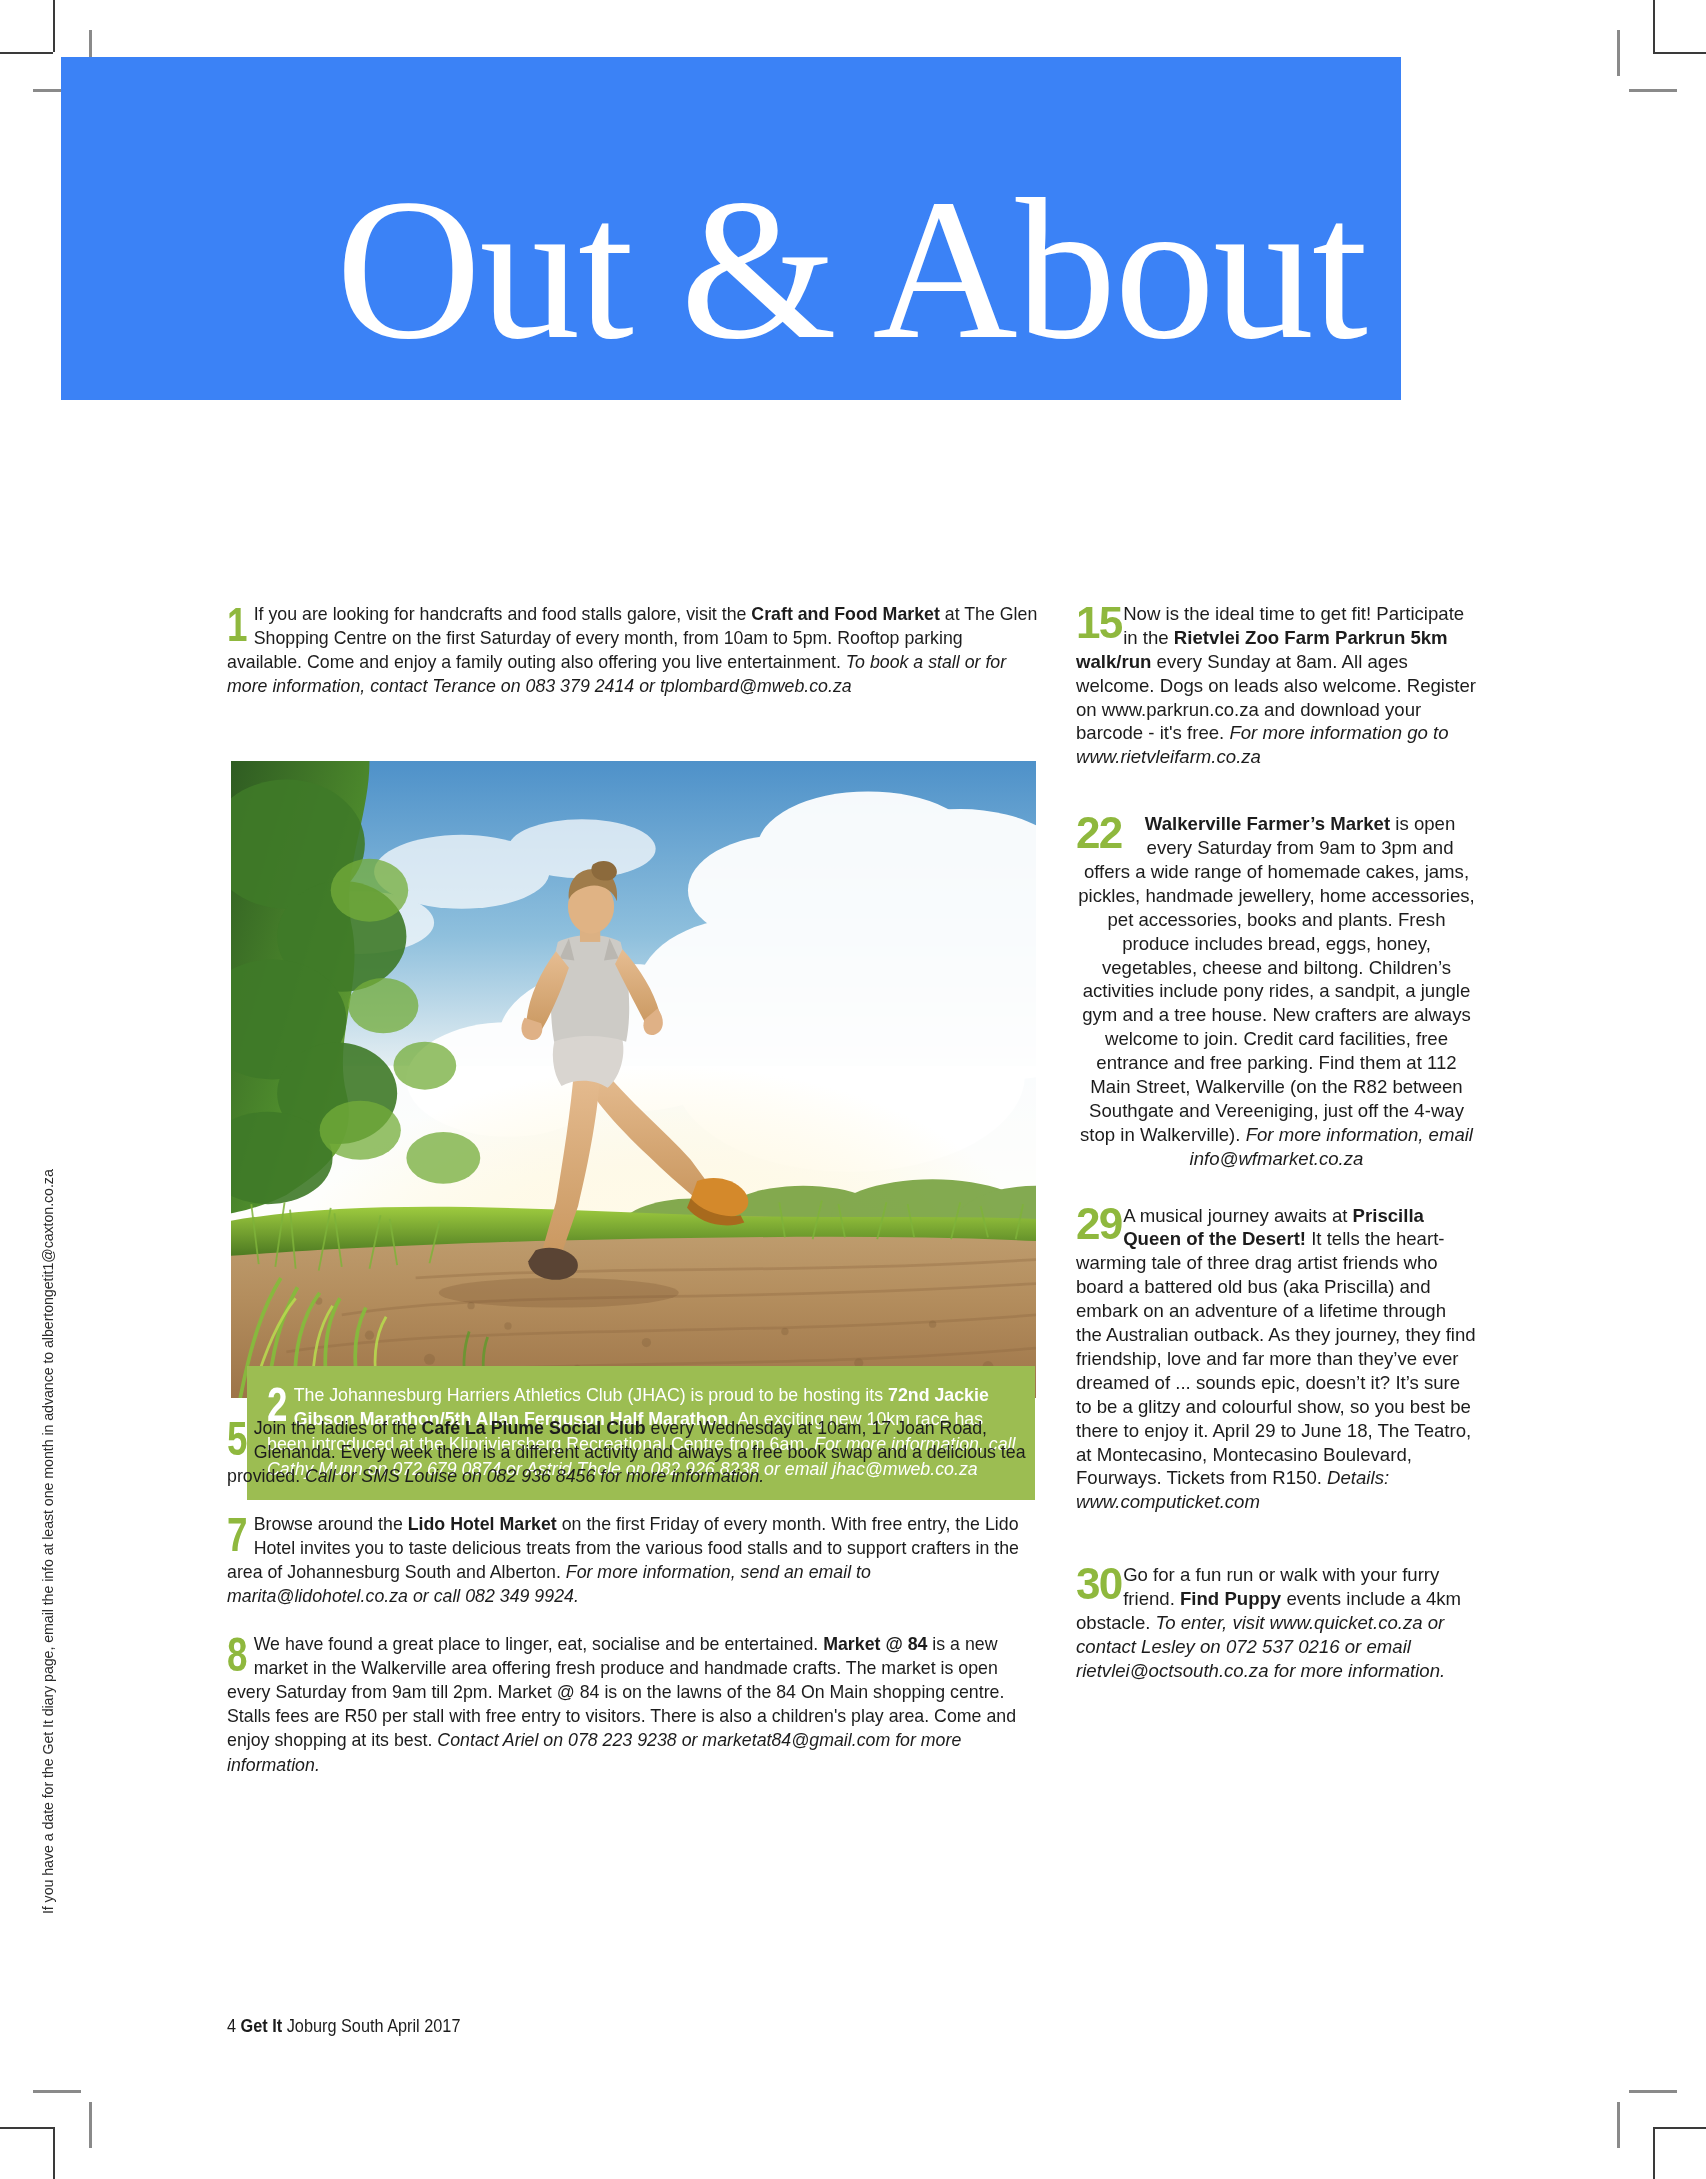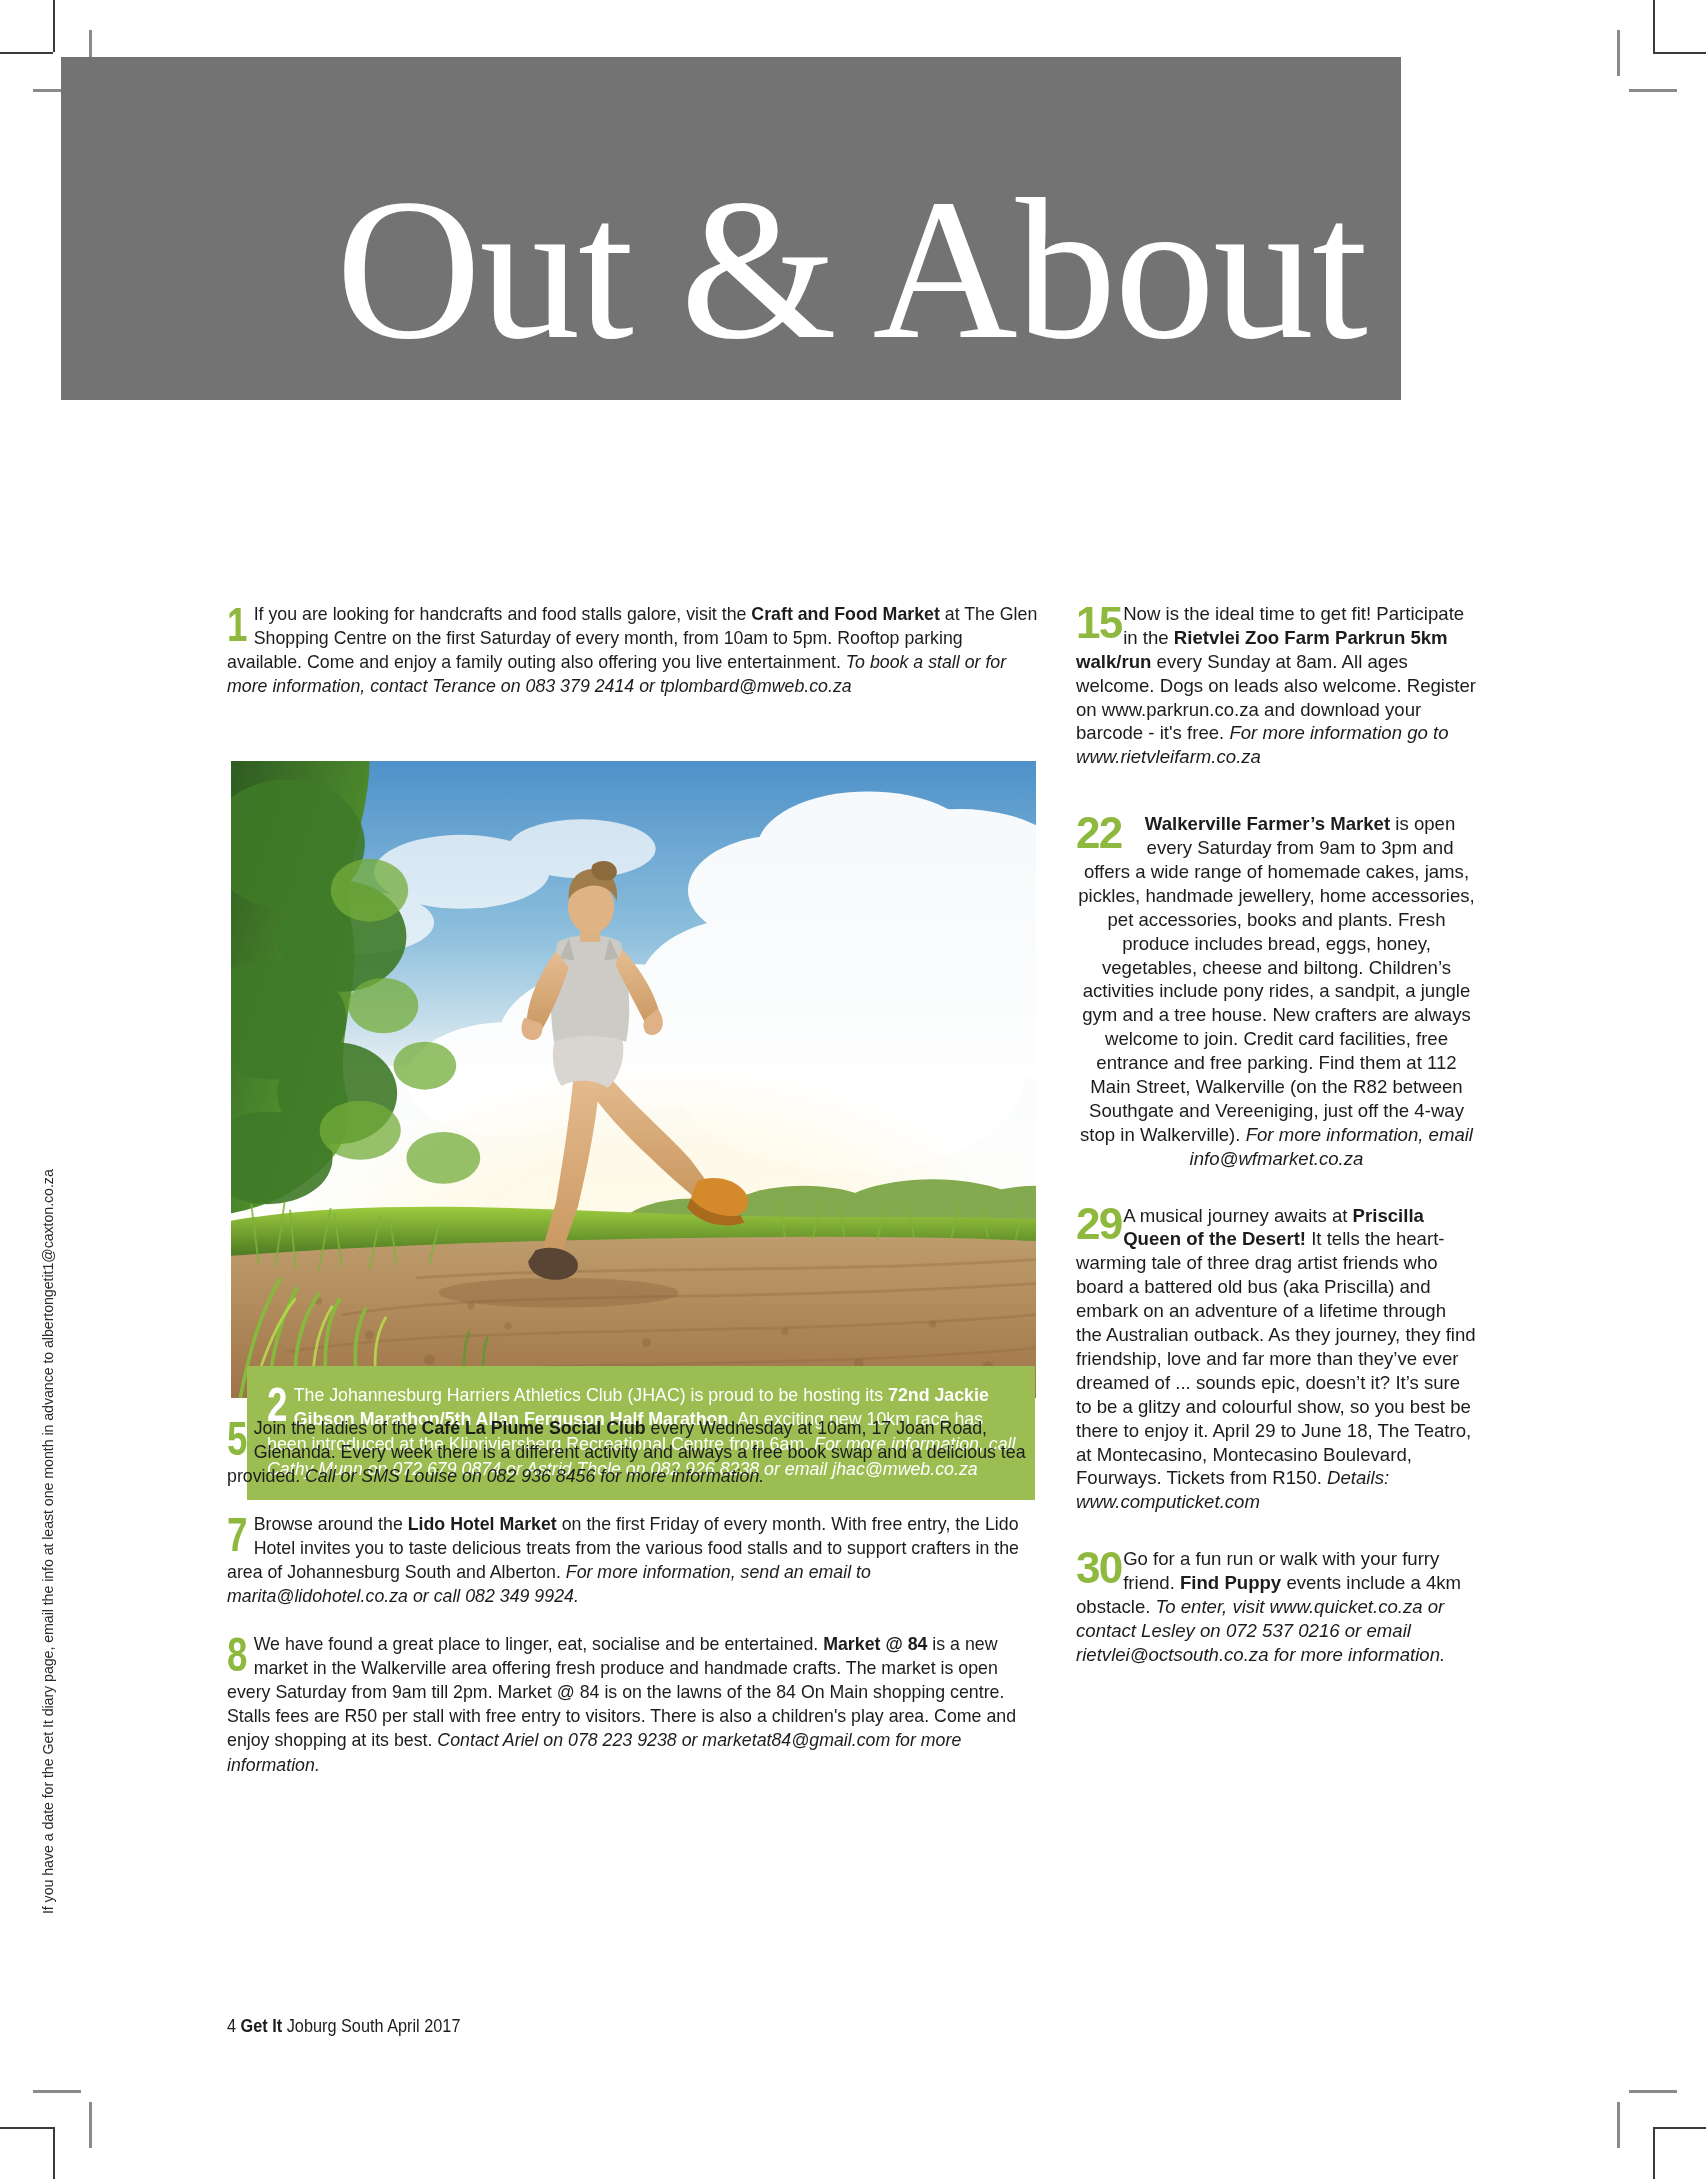--- a/index.html
+++ b/index.html
@@ -15,21 +15,21 @@
   .cmark{position:absolute;background:#3a3a3a;}
   .cmark.v{width:1.8px;}
   .cmark.h{height:1.8px;}
   .tickmark{position:absolute;background:#8a8a8a;}
   .tickmark.v{width:2.8px;}
   .tickmark.h{height:2.8px;}
 
   
   .masthead{
     position:absolute;left:61px;top:57px;width:1340px;height:343px;
-    background:#737373;
+    background:#3b82f6;
   }
   .masthead-title{
     position:absolute;left:0;right:35px;top:124px;
     text-align:right;
     font-family:"Liberation Serif",serif;
     font-size:201px;line-height:0.88;
     color:#ffffff;
     letter-spacing:-1.8px;
     white-space:nowrap;
   }
@@ -366,21 +366,21 @@
 
   <div class="col-right">
     <div class="entry wide-num" style="margin-bottom:43px;">
       <span class="num">15</span>
       <span><span>Now is the ideal time to get fit! Participate in the </span><b>Rietvlei Zoo Farm Parkrun 5km walk/run</b><span> every Sunday at 8am. All ages welcome. Dogs on leads also welcome. Register on www.parkrun.co.za and download your barcode - it's free. </span><i>For more information go to www.rietvleifarm.co.za</i></span>
     </div>
     <div class="entry wide-num" style="margin-bottom:33px;text-align:center;">
       <span class="num">22</span>
       <span><b>Walkerville Farmer’s Market</b><span> is open every Saturday from 9am to 3pm and offers a wide range of homemade cakes, jams, pickles, handmade jewellery, home accessories, pet accessories, books and plants. Fresh produce includes bread, eggs, honey, vegetables, cheese and biltong. Children’s activities include pony rides, a sandpit, a jungle gym and a tree house. New crafters are always welcome to join. Credit card facilities, free entrance and free parking. Find them at 112 Main Street, Walkerville (on the R82 between Southgate and Vereeniging, just off the 4-way stop in Walkerville). </span><i>For more information, email info@wfmarket.co.za</i></span>
     </div>
-    <div class="entry wide-num" style="margin-bottom:33px;">
+    <div class="entry wide-num" style="margin-bottom:49px;">
       <span class="num">29</span>
       <span><span>A musical journey awaits at </span><b>Priscilla Queen of the Desert!</b><span> It tells the heart-warming tale of three drag artist friends who board a battered old bus (aka Priscilla) and embark on an adventure of a lifetime through the Australian outback. As they journey, they find friendship, love and far more than they’ve ever dreamed of ... sounds epic, doesn’t it? It’s sure to be a glitzy and colourful show, so you best be there to enjoy it. April 29 to June 18, The Teatro, at Montecasino, Montecasino Boulevard, Fourways. Tickets from R150. </span><i>Details: www.computicket.com</i></span>
     </div>
     <div class="entry wide-num">
       <span class="num">30</span>
       <span><span>Go for a fun run or walk with your furry friend. </span><b>Find Puppy</b><span> events include a 4km obstacle. </span><i>To enter, visit www.quicket.co.za or contact Lesley on 072 537 0216 or email rietvlei@octsouth.co.za for more information.</i></span>
     </div>
   </div>
 
   <div class="footer">

